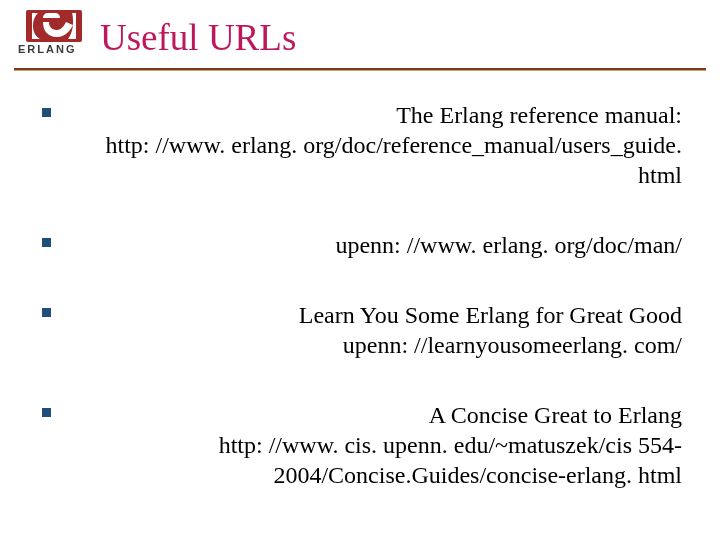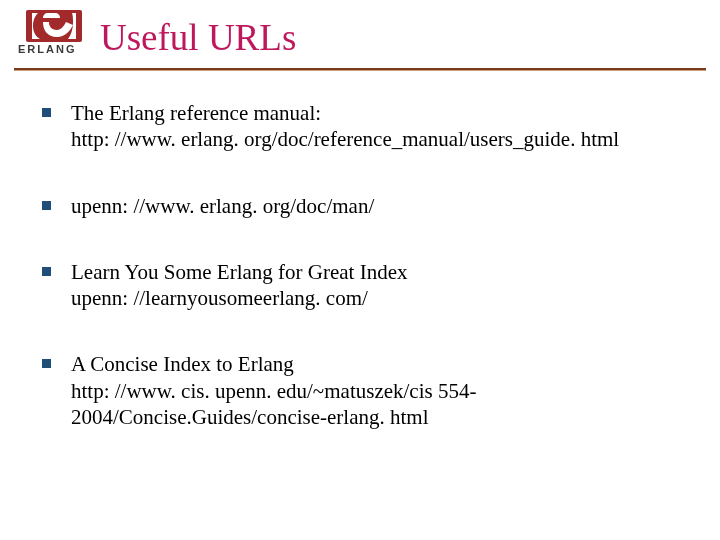--- a/index.html
+++ b/index.html
@@ -84,22 +84,23 @@
   .content {
     position: absolute;
     left: 42px;
     top: 100px;
     width: 640px;
   }
   .item {
     display: flex;
     align-items: flex-start;
     margin-bottom: 40px;
-    font-size: 21px;
+    font-size: 24px;
     line-height: 1.25;
+    text-align: right;
   }
   .bullet {
     width: 9px;
     height: 9px;
     background: #1f4e79;
     margin-top: 8px;
     margin-right: 20px;
     flex: 0 0 auto;
   }
   .item-text {
@@ -147,27 +148,27 @@
     <div class="item">
       <div class="bullet"></div>
       <div class="item-text">
         <span class="line2">upenn: //www. erlang. org/doc/man/</span>
       </div>
     </div>
 
     <div class="item">
       <div class="bullet"></div>
       <div class="item-text">
-        <span class="line1">Learn You Some Erlang for Great Index</span>
+        <span class="line1">Learn You Some Erlang for Great Good</span>
         <span class="line2">upenn: //learnyousomeerlang. com/</span>
       </div>
     </div>
 
     <div class="item">
       <div class="bullet"></div>
       <div class="item-text">
-        <span class="line1">A Concise Index to Erlang</span>
+        <span class="line1">A Concise Great to Erlang</span>
         <span class="line2">http: //www. cis. upenn. edu/~matuszek/cis 554-2004/Concise.Guides/concise-erlang. html</span>
       </div>
     </div>
 
   </div>
 </div>
 
 </body></html>

